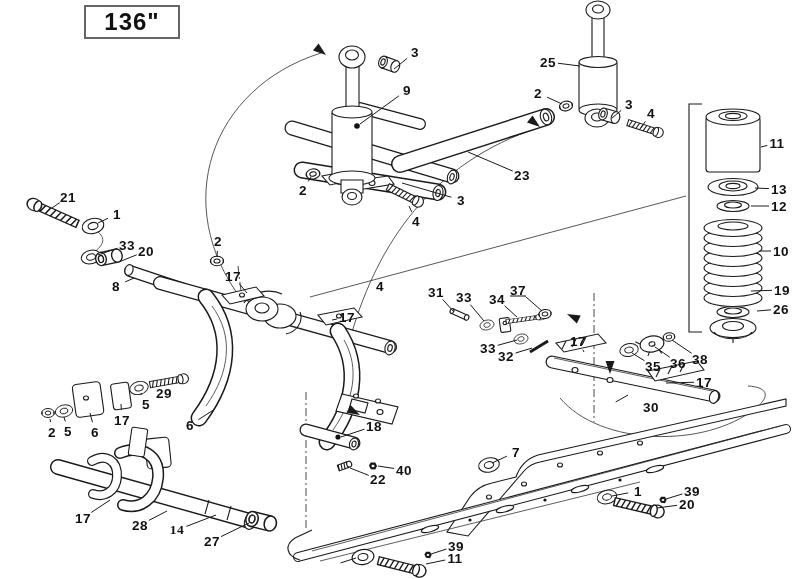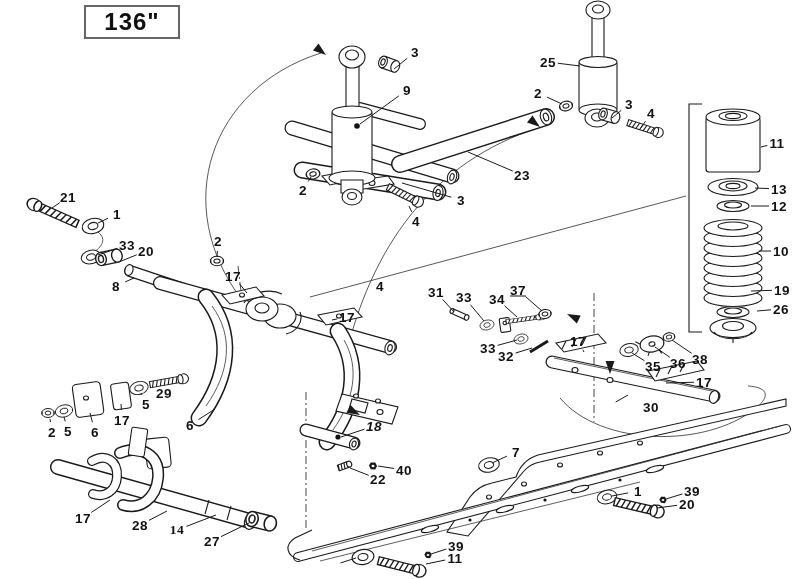--- a/index.html
+++ b/index.html
@@ -368,21 +368,21 @@
       <div class="callout" style="left: 700px; top: 359px;">38</div>
       <div class="callout" style="left: 704px; top: 382px;">17</div>
       <div class="callout" style="left: 607px; top: 407px; margin-left: 44px;">30</div>
       <div class="callout" style="left: 52px; top: 432px;">2</div>
       <div class="callout" style="left: 68px; top: 431px;">5</div>
       <div class="callout" style="left: 95px; top: 432px;">6</div>
       <div class="callout" style="left: 122px; top: 420px;">17</div>
       <div class="callout" style="left: 146px; top: 404px;">5</div>
       <div class="callout" style="left: 164px; top: 393px;">29</div>
       <div class="callout" style="left: 190px; top: 425px;">6</div>
-      <div class="callout" style="left: 374px; top: 426px; font-style: italic;">18</div>
+      <div class="callout" style="left: 374px; top: 426px;">18</div>
       <div class="callout" style="left: 404px; top: 470px;">40</div>
       <div class="callout" style="left: 378px; top: 479px;">22</div>
       <div class="callout" style="left: 83px; top: 518px;">17</div>
       <div class="callout" style="left: 140px; top: 525px;">28</div>
       <div class="callout" style="left: 177px; top: 530px; font-family: Liberation Serif, serif;">14</div>
       <div class="callout" style="left: 212px; top: 541px;">27</div>
       <div class="callout" style="left: 516px; top: 452px;">7</div>
       <div class="callout" style="left: 638px; top: 491px;">1</div>
       <div class="callout" style="left: 692px; top: 491px;">39</div>
       <div class="callout" style="left: 687px; top: 504px;">20</div>

